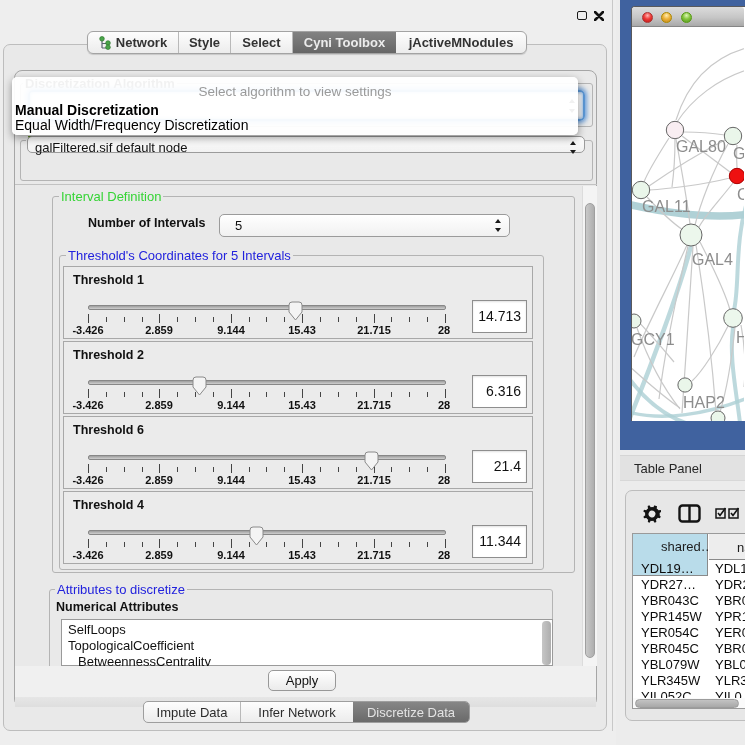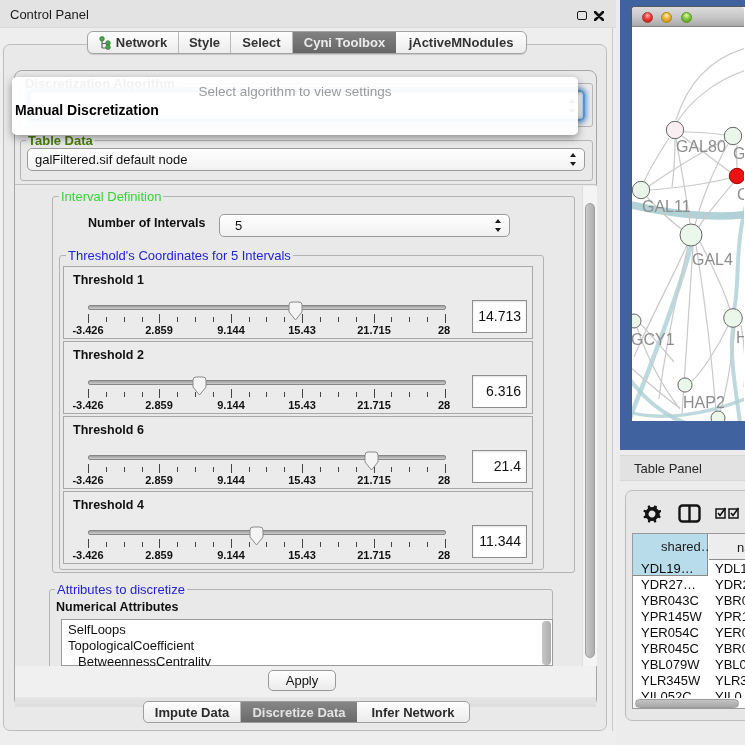--- a/index.html
+++ b/index.html
@@ -11,21 +11,21 @@
 #cptitle { left:0; top:0; width:616px; height:28px; background:#e3e3e3; border-bottom:1px solid #dadada; }
 #cptitle .t { position:absolute; left:10px; top:7px; font-size:13px; color:#1c1c1c; }
 #outerpanel { left:3px; top:44px; width:604px; height:687px; background:#e9e9e9; border:1px solid #bdbdbd; border-radius:7px; }
 #innerpanel { left:14px; top:70px; width:583px; height:637px; background:#e9e9e9; border:1px solid #a6a6a6; border-radius:8px; overflow:hidden; }
 
 #tabbar { left:87px; top:31px; height:23px; border:1px solid #a3a3a3; border-radius:6px; background:linear-gradient(#fdfdfd,#ececec); display:flex; overflow:hidden; box-shadow:0 1px 1px rgba(0,0,0,0.15); }
 #tabbar .seg { height:100%; display:flex; align-items:center; justify-content:center; font-size:13px; font-weight:bold; color:#333; border-right:1px solid #b9b9b9; }
 #tabbar .seg.sel { background:linear-gradient(#828282,#666666); color:#ececec; border-right:none; }
 
 #btabs { left:143px; top:701px; height:22px; border:1px solid #9e9e9e; border-radius:5px; background:linear-gradient(#fdfdfd,#ececec); display:flex; overflow:hidden; }
-#btabs .seg { height:100%; display:flex; align-items:center; justify-content:center; font-size:13px; font-weight:bold; color:#2b2b2b; border-right:1px solid #b9b9b9;text-align:right; }
+#btabs .seg { height:100%; display:flex; align-items:center; justify-content:center; font-size:13px; font-weight:normal; color:#2b2b2b; border-right:1px solid #b9b9b9;text-align:right; }
 #btabs .seg.sel { background:linear-gradient(#868686,#6a6a6a); color:#e3e3e3; border-right:none; }
 
 .group { position:absolute; border:1px solid #b4b4b4; border-radius:3px; }
 .gtitle { position:absolute; font-size:13px; background:#e9e9e9; padding:0 2px; white-space:nowrap; }
 
 .combo { position:absolute; border:1px solid #9b9b9b; border-radius:5px; background:linear-gradient(#ffffff,#f1f1f1); font-size:13px; color:#111; }
 .arrup { width:0;height:0;border-left:3.5px solid transparent;border-right:3.5px solid transparent;border-bottom:4.5px solid #1a1a1a; position:absolute; }
 .arrdn { width:0;height:0;border-left:3.5px solid transparent;border-right:3.5px solid transparent;border-top:4.5px solid #1a1a1a; position:absolute; }
 
 .tpanel { position:absolute; left:48px; width:470px; height:73px; border:1px solid #a8a8a8; background:#ebebeb; }
@@ -51,23 +51,20 @@
 .trow { position:absolute; left:0; width:113px; height:16px; font-size:13px; color:#0c0c0c; white-space:nowrap; }
 .trow span.c1 { position:absolute; left:8px; }
 .trow span.c2 { position:absolute; left:82px; }
 </style>
 </head>
 <body>
 <div id="stage">
 
   <div class="abs" id="cpwin"></div>
   <div class="abs" style="left:612px;top:0;width:1px;height:731px;background:#c8c8c8;"></div>
-  <div class="abs" id="cptitle">
-      <span class="t">Control Panel</span>
-    </div>
   <div class="abs" id="winicons">
     <div style="position:absolute;left:577px;top:11px;width:10px;height:9px;border:1.8px solid #1a1a1a;border-radius:2px;"></div>
     <svg style="position:absolute;left:594px;top:11px;" width="10" height="10" viewBox="0 0 10 10">
         <path d="M1,1 L9,9 M9,1 L1,9" stroke="#111" stroke-width="2.6" stroke-linecap="round"></path>
       </svg>
     <svg style="position:absolute;left:600px;top:338px;" width="8" height="8" viewBox="0 0 8 8">
         <path d="M5,1 L2,4 L5,7" stroke="#909090" stroke-width="1.2" fill="none"></path>
       </svg>
   </div>
   <div class="abs" id="outerpanel"></div>
@@ -76,21 +73,21 @@
 
     <div class="group" style="left:20px; top:83px; width:573px; height:44px;"></div>
     <span class="gtitle" style="left:23px; top:76px; font-weight:bold; color:#1a1a1a;">Discretization Algorithm</span>
     <div class="combo" style="left:28px; top:90px; width:557px; height:31px; border:2px solid #5b97d6; box-shadow:0 0 4px 2px rgba(90,150,220,0.85), inset 0 0 3px 1px rgba(120,170,225,0.7);">
       <span class="arrup" style="right:8px; top:7px;"></span>
         <span class="arrdn" style="right:8px; top:17px;"></span>
     </div>
 
     <div class="group" style="left:20px; top:140px; width:573px; height:41px;"></div>
     <span class="gtitle" style="left:26px; top:133px; font-weight:bold; color:#4d7c0f;">Table Data</span>
-    <div class="combo" style="left:27px; top:148px; width:558px; height:23px;">
+    <div class="combo" style="left:27px; top:136px; width:558px; height:17px;">
       <div style="position:absolute;left:7px;top:3px;">galFiltered.sif default node</div>
       <span class="arrup" style="right:8px; top:4px;"></span>
         <span class="arrdn" style="right:8px; top:13px;"></span>
     </div>
     <div style="position:absolute;left:15px;top:184px;width:582px;height:1px;background:#c2c2c2;"></div>
   </div>
   <div class="abs" id="scrollarea" style="left:15px;top:186px;width:582px;height:480px;overflow:hidden;">
 
     <div class="group" style="left:37px; top:10px; width:523px; height:377px;"></div>
     <span class="gtitle" style="left:44px; top:3px; color:#35d435;">Interval Definition</span>
@@ -180,37 +177,38 @@
     <div style="position:absolute;left:567px;top:0;width:15px;height:480px;background:#f4f4f4;border-left:1px solid #dcdcdc;"></div>
     <div style="position:absolute;left:569.5px;top:17px;width:10px;height:455px;background:linear-gradient(90deg,#c9c9c9,#aeaeae);border:1px solid #9f9f9f;border-radius:5px;"></div>
   </div>
   <div class="abs" id="applystrip" style="left:15px;top:666px;width:581px;height:31px;background:#f0f0f0;">
     <div style="position:absolute;left:253px;top:4px;width:68px;height:21px;background:linear-gradient(#ffffff,#ebebeb);border:1px solid #989898;border-radius:5px;text-align:center;font-size:13px;color:#111;line-height:19px;">Apply</div>
   </div>
   <div class="abs" style="left:15px;top:697px;width:581px;height:10px;background:linear-gradient(#e6e6e6,#dedede);"></div>
   <div class="abs" id="popup">
     <div style="position:absolute;width:100%;text-align:center;top:7px;font-size:13.5px;color:#9a9a9a;">Select algorithm to view settings</div>
     <div style="position:absolute;left:3px;top:25px;font-size:14px;font-weight:bold;color:#000;">Manual Discretization</div>
+    <div style="position:absolute;left:3px;top:40px;font-size:14px;color:#000;">Equal Width/Frequency Discretization</div>
   </div>
   <div class="abs" id="tabbar">
     <div class="seg" style="width:91px;"><svg width="12" height="14" viewBox="0 0 12 14" style="margin-right:5px;">
           <path d="M3,3 L3,12 M3,7.5 L9,7.5 M3,12 L9,12" stroke="#5a6470" stroke-width="1.2" fill="none"></path>
           <circle cx="3" cy="2.8" r="2.3" fill="#4aa54a" stroke="#2d7a2d" stroke-width="0.7"></circle>
           <circle cx="9" cy="7" r="2.3" fill="#4aa54a" stroke="#2d7a2d" stroke-width="0.7"></circle>
           <circle cx="9" cy="11.2" r="2.3" fill="#4aa54a" stroke="#2d7a2d" stroke-width="0.7"></circle>
         </svg>Network</div>
     <div class="seg" style="width:52px;">Style</div>
     <div class="seg" style="width:62px;">Select</div>
     <div class="seg sel" style="width:103px;">Cyni Toolbox</div>
     <div class="seg" style="width:130px;border-right:none;">jActiveMNodules</div>
   </div>
   <div class="abs" id="btabs">
     <div class="seg" style="width:97px;">Impute Data</div>
+    <div class="seg" style="width:112px;border-right:none;">Infer Network</div>
     <div class="seg sel" style="width:116px;">Discretize Data</div>
-    <div class="seg" style="width:112px;border-right:none;">Infer Network</div>
   </div>
 
   <div class="abs" id="bluepanel"></div>
   <div class="abs" id="netwin">
     <div class="abs" id="nettitle">
       <div class="light" style="left:10px; background:radial-gradient(circle at 50% 28%, #ffb5b2 0%, #ee3b38 45%, #c01512 95%); border:0.5px solid #a33;"></div>
       <div class="light" style="left:28.5px; background:radial-gradient(circle at 50% 28%, #ffedb0 0%, #edb23c 45%, #c68a16 95%); border:0.5px solid #a80;"></div>
       <div class="light" style="left:48.5px; background:radial-gradient(circle at 50% 28%, #ddf6b5 0%, #86c640 45%, #569b1d 95%); border:0.5px solid #591;"></div>
     </div>
     <div class="abs" id="netcanvas">

